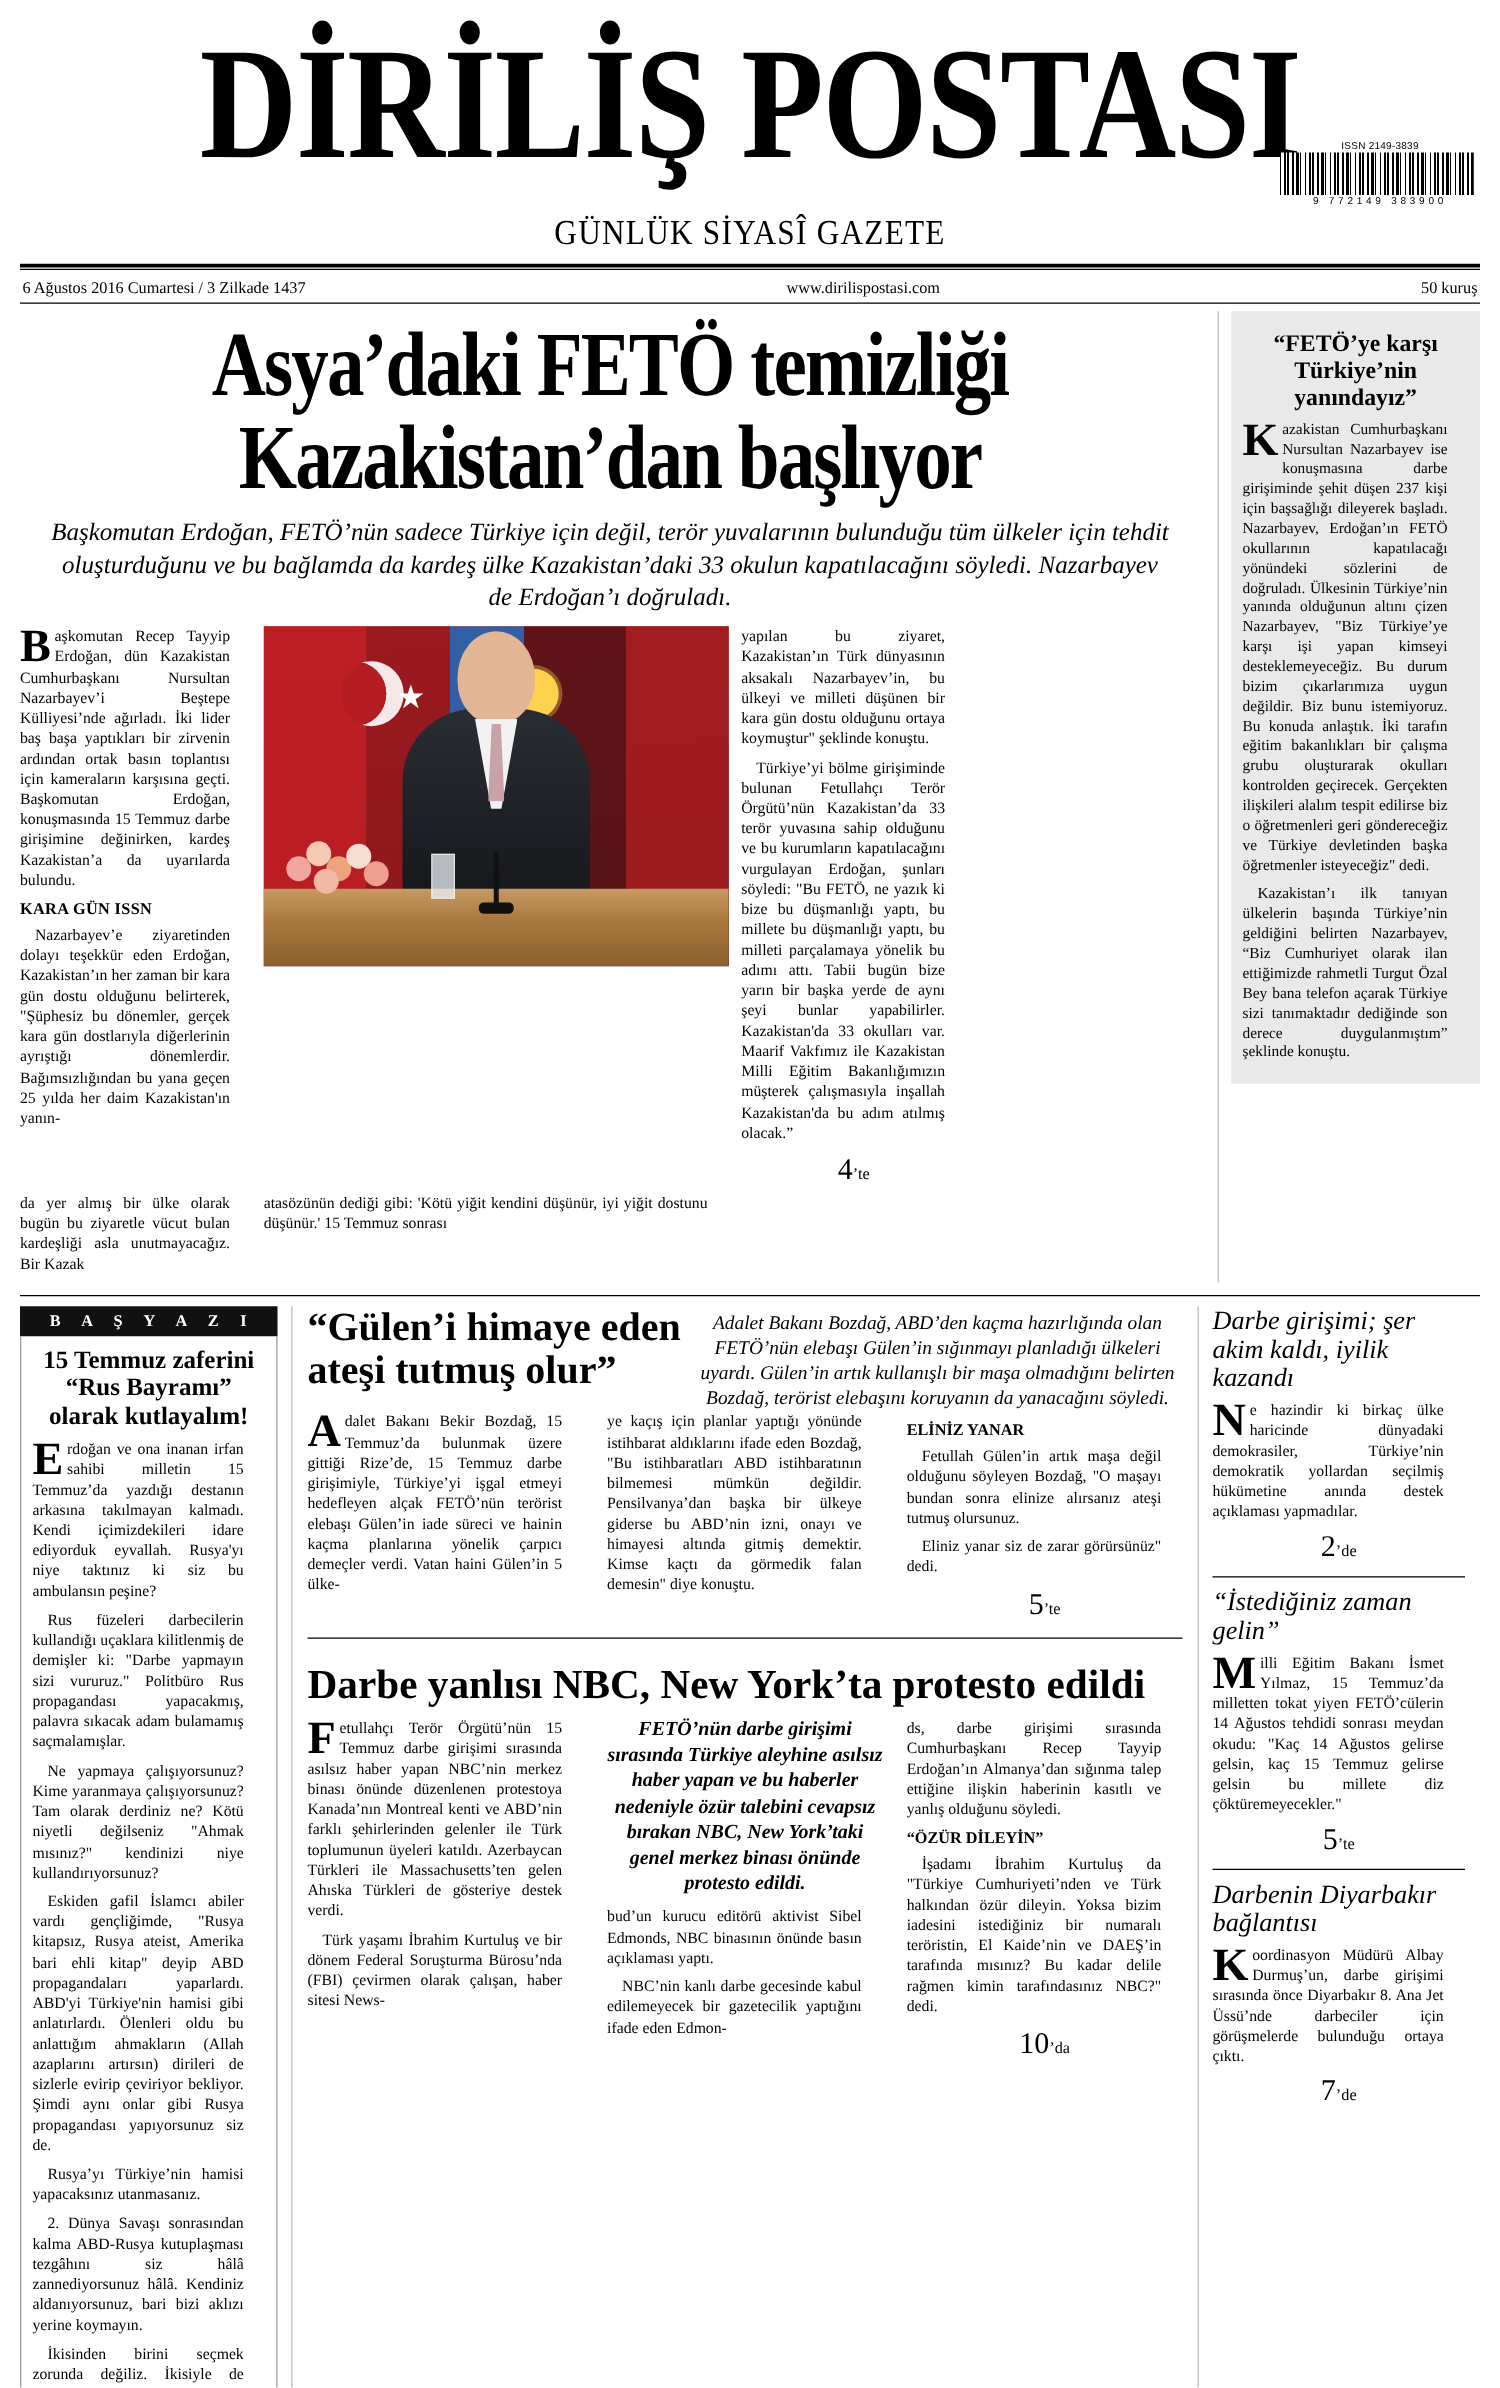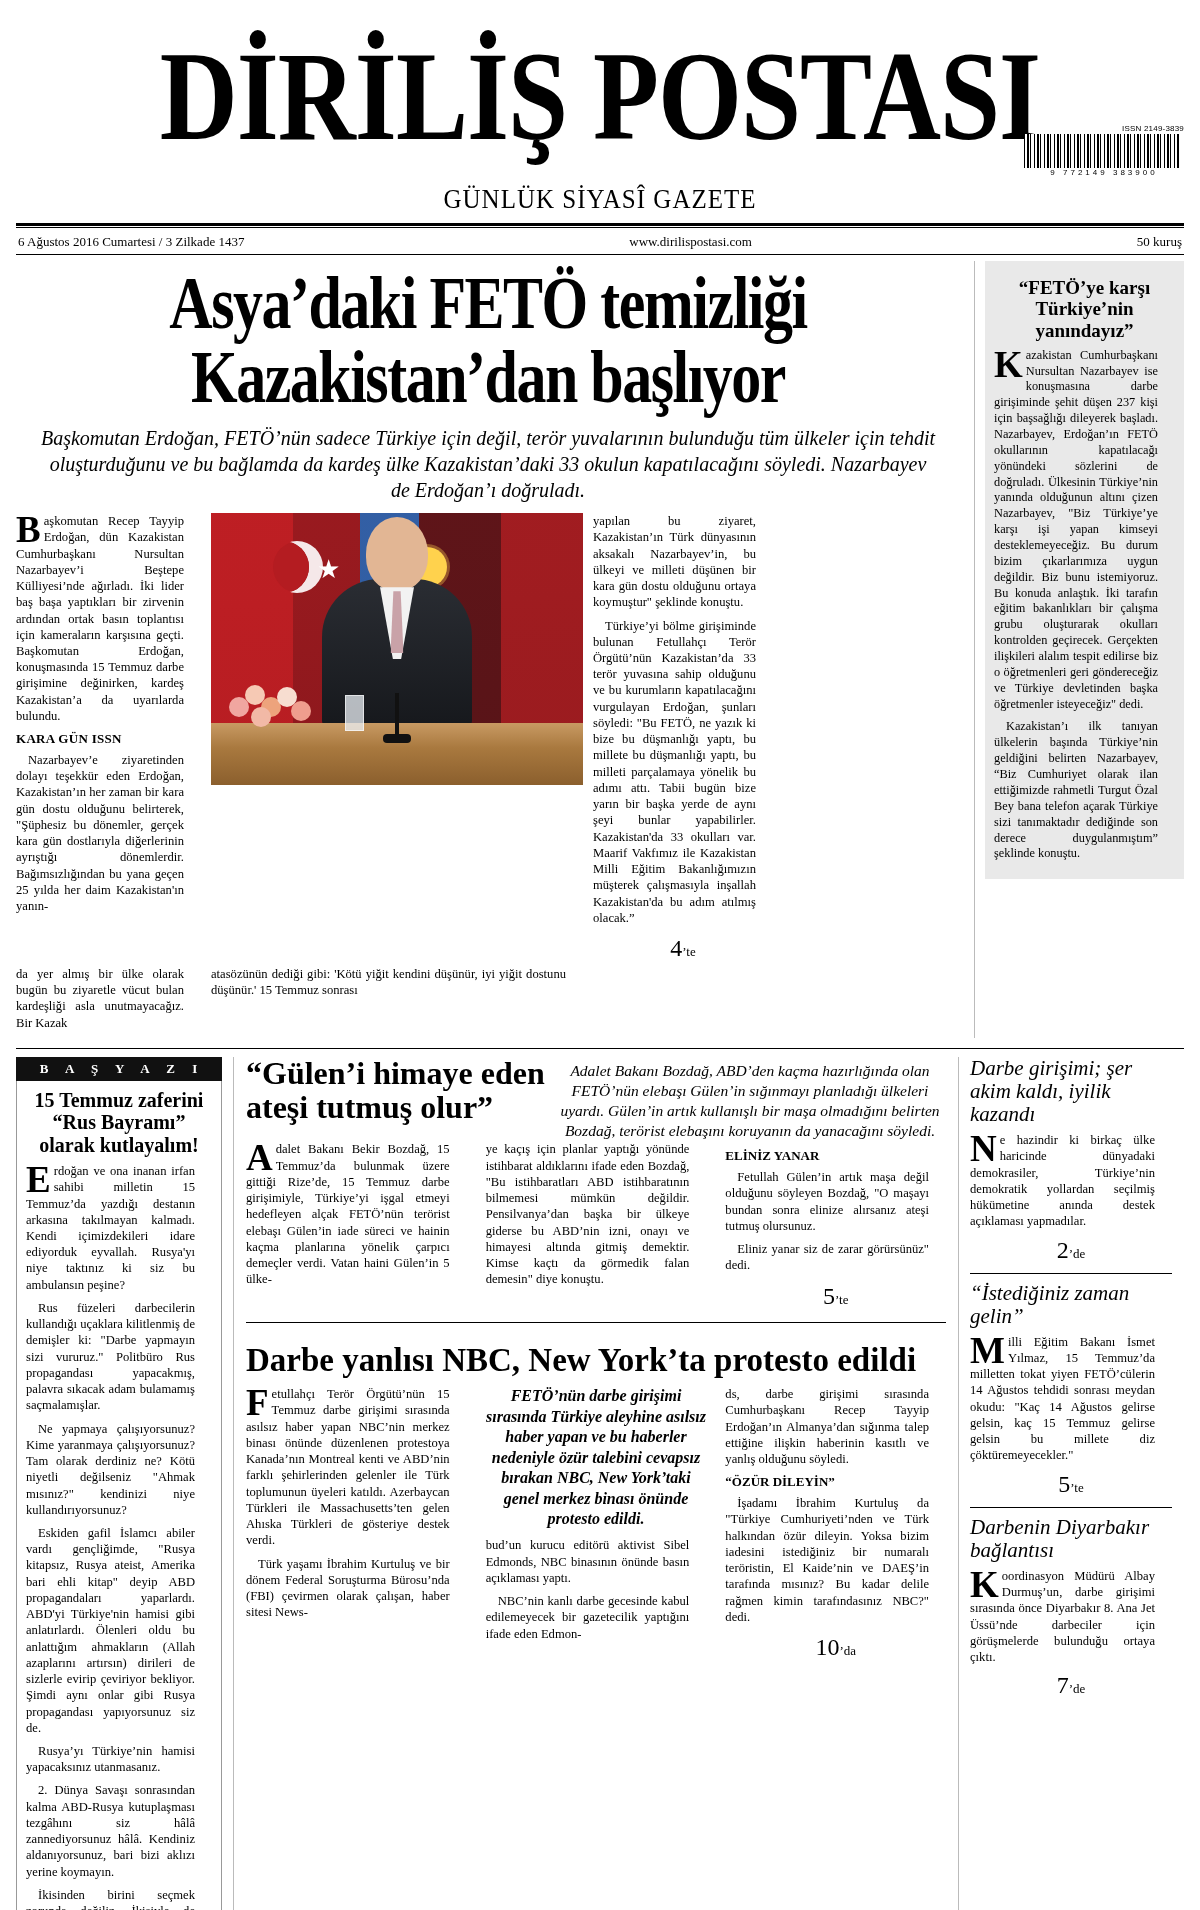--- a/index.html
+++ b/index.html
@@ -4,21 +4,21 @@
 <style>
   * { box-sizing: border-box; }
   html, body { margin:0; padding:0; background:#fff; }
   body {
     width:1200px; height:1910px;
     font-family:"Liberation Serif", serif;
     color:#000;
     position:relative;
     overflow:hidden;
   }
-  .page { width:1200px; height:1726px; padding:16px 16px; position:relative; }
+  .page { width:1200px; height:1726px; padding:4px 16px; position:relative; }
 
   
   .masthead { position:relative; padding-top:12px; }
   .masthead-title {
     text-align:center;
     font-family:"Liberation Serif", serif;
     font-weight:bold;
     font-size:108px;
     line-height:0.97;
     letter-spacing:-1px;
@@ -31,21 +31,21 @@
     text-align:center;
     font-size:25px;
     letter-spacing:1px;
     font-family:"Liberation Serif", serif;
     margin-top:46px;
     transform:scaleY(1.12);
   }
   .barcode-wrap {
     position:absolute; right:0; top:108px; width:160px; text-align:center;
   }
-  .issn { font-size:8px; letter-spacing:0.2px; font-family:"Liberation Sans", sans-serif;text-align:right; }
+  .issn { font-size:8px; letter-spacing:0.2px; font-family:"Liberation Sans", sans-serif; }
   .barcode {
     height:34px; width:155px; margin-top:1px;
     background:repeating-linear-gradient(to right,
       #000 0px,#000 1px,#fff 1px,#fff 3px,
       #000 3px,#000 5px,#fff 5px,#fff 6px,
       #000 6px,#000 7px,#fff 7px,#fff 10px);
   }
   .barcode-digits { font-size:8px; letter-spacing:3px; font-family:"Liberation Sans", sans-serif; }
 
   .rule-thick { border-top:3px solid #000; border-bottom:1px solid #000; height:5px; margin-top:10px; }

